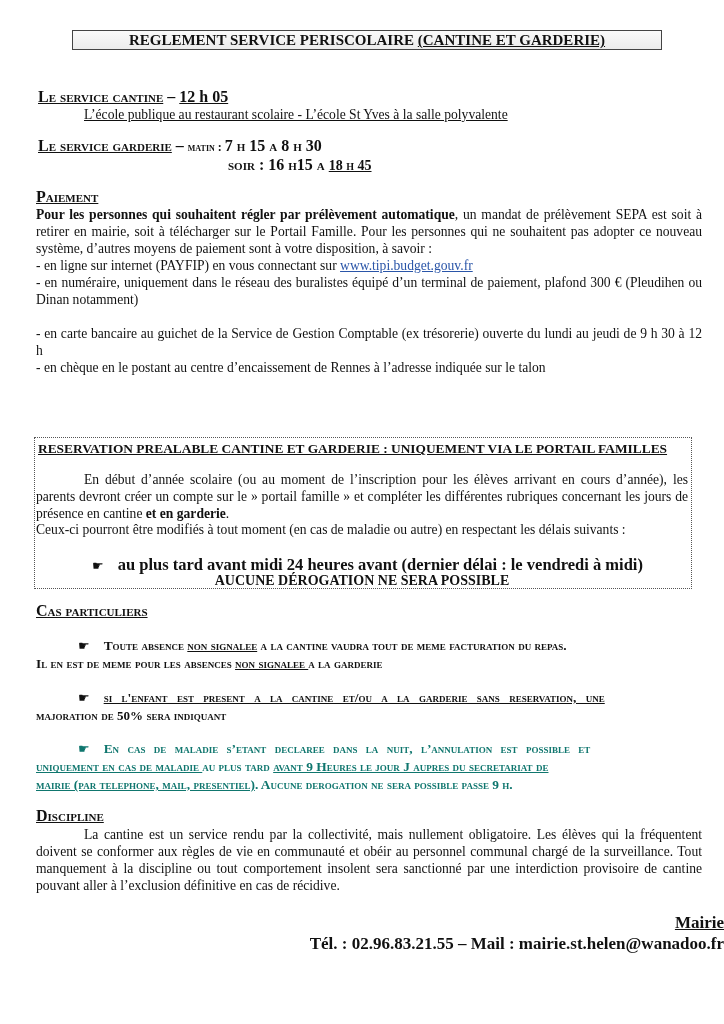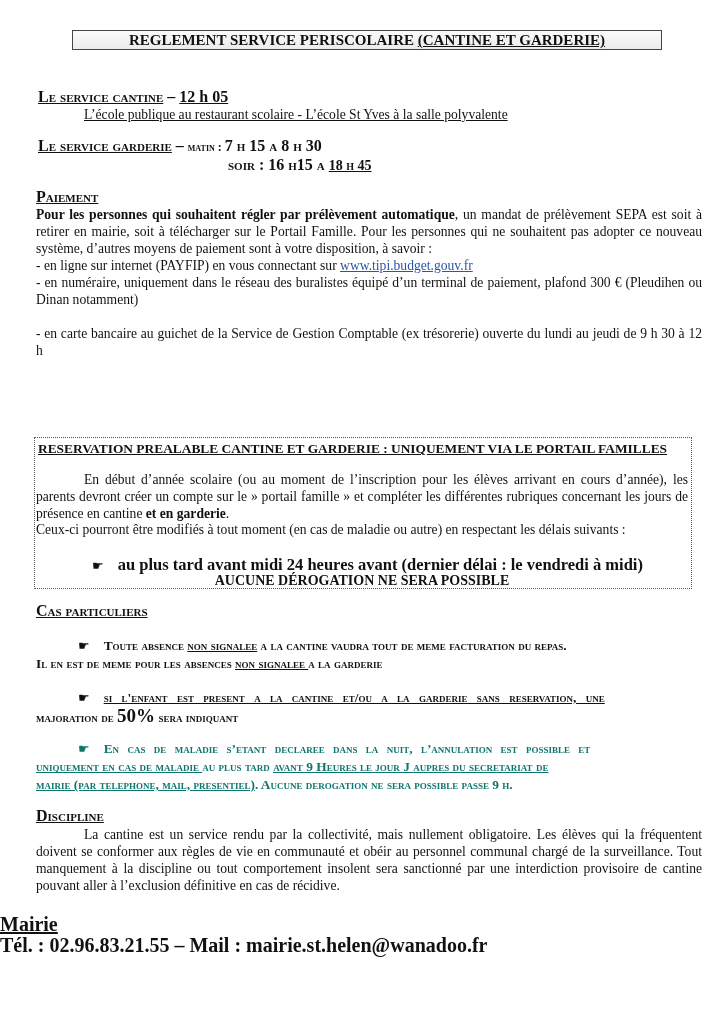--- a/index.html
+++ b/index.html
@@ -19,21 +19,21 @@
   .hdr { font-weight: bold; font-variant: small-caps; font-size: 16px; }
   .line { white-space: nowrap; }
   .para { left: 36px; width: 666px; line-height: 17px; text-align: justify; }
   .link { color: #2a55a8; text-decoration: underline; }
   .res-box {
     left: 34px; top: 437px; width: 656px; height: 150px;
     border: 1px dotted #555;
   }
   .red { color: #0f766e; }
   .hand { font-family: "DejaVu Sans", sans-serif; font-size: 13px; display: inline-block; margin-right: 14px; }
-  .footer { left: 0; width: 724px; text-align: left; font-weight: bold; font-size: 20px; }
+  .footer { left: 0; width: 724px; text-align: right; font-weight: bold; font-size: 17px; }
 </style>
 </head>
 <body>
 
 <div class="abs title-box">
   <span>REGLEMENT SERVICE PERISCOLAIRE </span><span class="u">(CANTINE ET GARDERIE)</span>
 </div>
 
 <div class="abs line" style="left:38px; top:88px;">
   <span class="hdr u">Le service cantine</span><span class="b" style="font-size:16px"> – </span><span class="b u" style="font-size:16px">12 h 05</span>
@@ -47,21 +47,21 @@
   <span class="b sc" style="font-size:16px">soir : </span><span class="b sc" style="font-size:16px">16 h15 a </span><span class="b sc u" style="font-size:14px">18 h 45</span>
 </div>
 
 <div class="abs hdr u" style="left:36px; top:188px;">Paiement</div>
 <div class="abs para" style="top:206px;">
   <span class="b">Pour les personnes qui souhaitent régler par prélèvement automatique</span><span>, un mandat de prélèvement SEPA est soit à retirer en mairie, soit à télécharger sur le Portail Famille. Pour les personnes qui ne souhaitent pas adopter ce nouveau système,  d’autres moyens de paiement sont à votre disposition, à savoir :</span><br>
   <span>- en ligne sur internet (PAYFIP) en vous connectant sur </span><a class="link">www.tipi.budget.gouv.fr</a><br>
   <span>- en numéraire, uniquement dans le réseau des buralistes équipé d’un terminal de paiement, plafond 300 € (Pleudihen ou Dinan notamment)</span><br>
   <br>
   <span>- en carte bancaire au guichet de la Service de Gestion Comptable (ex trésorerie) ouverte du lundi au jeudi de 9 h 30 à 12 h</span><br>
-  <br>
+  <span>- en chèque en le postant au centre d’encaissement de Rennes à l’adresse indiquée sur le talon</span><br>
 </div>
 
 <div class="abs res-box"></div>
 <div class="abs line b u" style="left:38px; top:441px; font-size:13.4px;">RESERVATION PREALABLE CANTINE ET GARDERIE : UNIQUEMENT VIA LE PORTAIL FAMILLES</div>
 <div class="abs para" style="left:36px; top:471px; width:652px; text-indent:48px;">
   <span>En début d’année scolaire (ou au moment de l’inscription pour les élèves arrivant en cours d’année), les parents devront créer un compte sur le » portail famille » et compléter les différentes rubriques concernant les jours de présence en cantine </span><span class="b">et en garderie</span><span>.</span>
 </div>
 <div class="abs line" style="left:36px; top:522px;">Ceux-ci pourront être modifiés à tout moment (en cas de maladie ou autre) en respectant les délais suivants :</div>
 <div class="abs line b" style="left:92px; top:555px; font-size:16.5px;">
   <span class="hand">☛</span><span>au plus tard avant midi 24 heures avant (dernier délai : le vendredi à midi)</span>
@@ -72,21 +72,21 @@
 
 <div class="abs line b sc" style="left:78px; top:638px; font-size:13.4px;">
   <span class="hand">☛</span><span>Toute absence </span><span class="u">non signalee</span><span> a la cantine vaudra tout de meme facturation du repas.</span>
 </div>
 <div class="abs line b sc" style="left:36px; top:656px; font-size:13.4px;">
   <span>Il en est de meme pour les absences  </span><span class="u">non signalee </span><span>a la garderie</span>
 </div>
 
 <div class="abs b sc" style="left:36px; top:689px; width:652px; font-size:13.4px; line-height:18px;">
   <span style="margin-left:42px" class="hand">☛</span><span class="u" style="word-spacing:6px">si l'enfant est present a la cantine et/ou a la garderie sans reservation, une</span><br>
-  <span>majoration de </span><span style="font-size:19px">50%</span><span> sera indiquant</span>
+  <span>majoration de </span><span style="font-size:13px">50%</span><span> sera indiquant</span>
 </div>
 
 <div class="abs b sc red" style="left:36px; top:740px; width:652px; font-size:13.4px; line-height:18px;">
   <span style="margin-left:42px" class="hand">☛</span><span style="word-spacing:5px">En cas de maladie s’etant declaree dans la nuit, l’annulation est possible et</span><br>
   <span class="u">uniquement en cas de maladie </span><span>au plus tard </span><span class="u">avant 9 Heures le jour J aupres du secretariat de</span><br>
   <span class="u">mairie (par telephone, mail, presentiel)</span><span>. Aucune derogation ne sera possible passe 9 h.</span>
 </div>
 
 <div class="abs hdr u" style="left:36px; top:807px;">Discipline</div>
 <div class="abs para" style="top:826px; text-indent:48px;">La cantine est un service rendu par la collectivité, mais nullement obligatoire. Les élèves qui la fréquentent doivent se conformer aux règles de vie en communauté et obéir au personnel communal chargé de la surveillance. Tout manquement à la discipline ou tout comportement insolent sera sanctionné par une interdiction provisoire de cantine pouvant aller à l’exclusion définitive en cas de récidive.</div>

